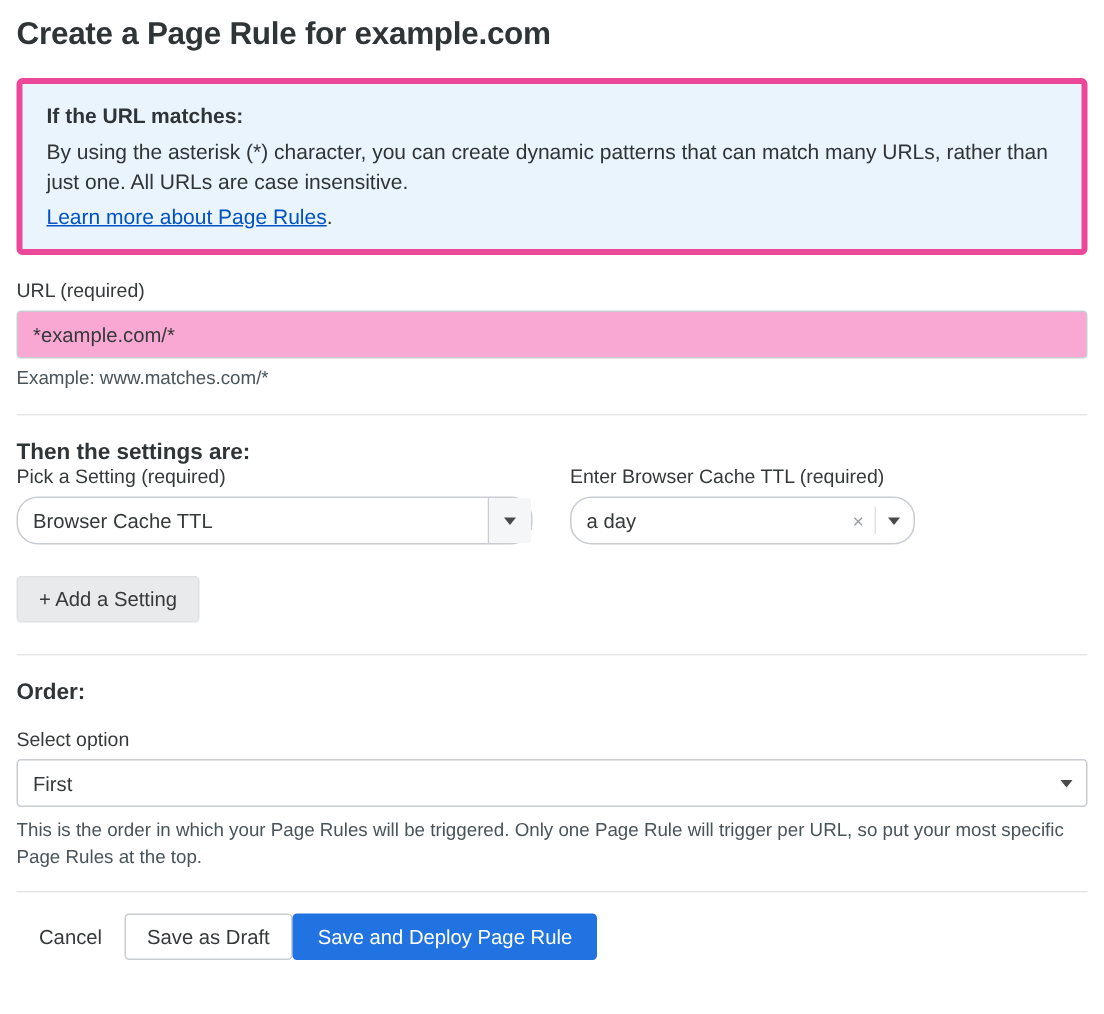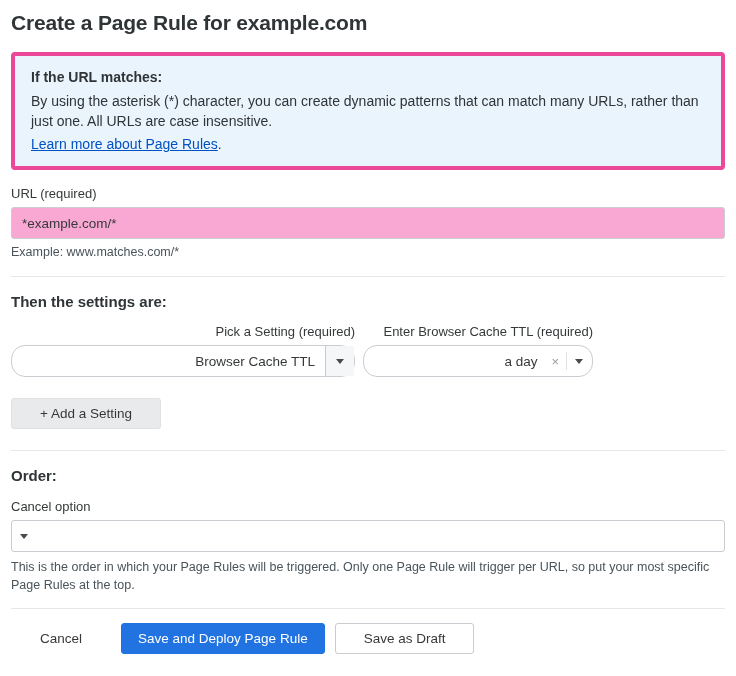--- a/index.html
+++ b/index.html
@@ -94,23 +94,21 @@
   .section-title {
     font-size: 15px;
     font-weight: bold;
     color: #2f3437;
     margin: 16px 0 0 0;
   }
 
   
   .settings-row {
     display: flex;
-    gap: 8px;
-    margin-top: 14px;
-    text-align: right;
+    gap: 25px;
   }
   .col-setting { width: 344px; }
   .col-ttl { width: 230px; }
   .col-label {
     font-size: 13px;
     color: #36393a;
     margin-bottom: 6px;
   }
 
   .select-box {
@@ -165,21 +163,21 @@
     display: flex;
     align-items: center;
   }
 
   .btn {
     display: inline-flex;
     align-items: center;
     justify-content: center;
     box-sizing: border-box;
     height: 31px;
-    padding: 0 28px;
+    padding: 0 14px;
     font-size: 13.5px;
     font-family: "Liberation Sans", sans-serif;
     border-radius: 3px;
     cursor: pointer;
     border: 1px solid transparent;
   }
   .btn-grey {
     background: #e9eaec;
     color: #36393a;
     border-color: #e0e1e3;
@@ -221,21 +219,20 @@
   }
   .order-note {
     font-size: 12.5px;
     line-height: 18px;
     color: #49545a;
     margin-top: 6px;
   }
   .footer {
     display: flex;
     align-items: center;
-    gap: 10px;
     margin-top: 14px;
   }
 </style>
 </head>
 <body>
 
 <div class="page">
 
   <h1 class="page-title">Create a Page Rule for example.com</h1>
 
@@ -278,29 +275,30 @@
   </div>
 
   <div class="add-setting-wrap">
     <button class="btn btn-grey">+ Add a Setting</button>
   </div>
 
   <hr class="divider" style="margin-top:21px;">
 
   <div class="section-title">Order:</div>
 
-  <div class="order-label">Cancel option</div>
+  <div class="order-label">Select option</div>
   <div class="order-select">
+    <div class="order-value">First</div>
     <div class="plain-arrow">
       <span class="caret"></span>
     </div>
   </div>
   <div class="order-note">This is the order in which your Page Rules will be triggered. Only one Page Rule will trigger per URL, so put your most specific Page Rules at the top.</div>
 
   <hr class="divider" style="margin-top:14px;">
 
   <div class="footer">
     <button class="btn btn-white" style="border-color:transparent;background:#fff;">Cancel</button>
+    <button class="btn btn-white">Save as Draft</button>
     <button class="btn btn-blue">Save and Deploy Page Rule</button>
-    <button class="btn btn-white">Save as Draft</button>
   </div>
 
 </div>
 
 </body></html>

